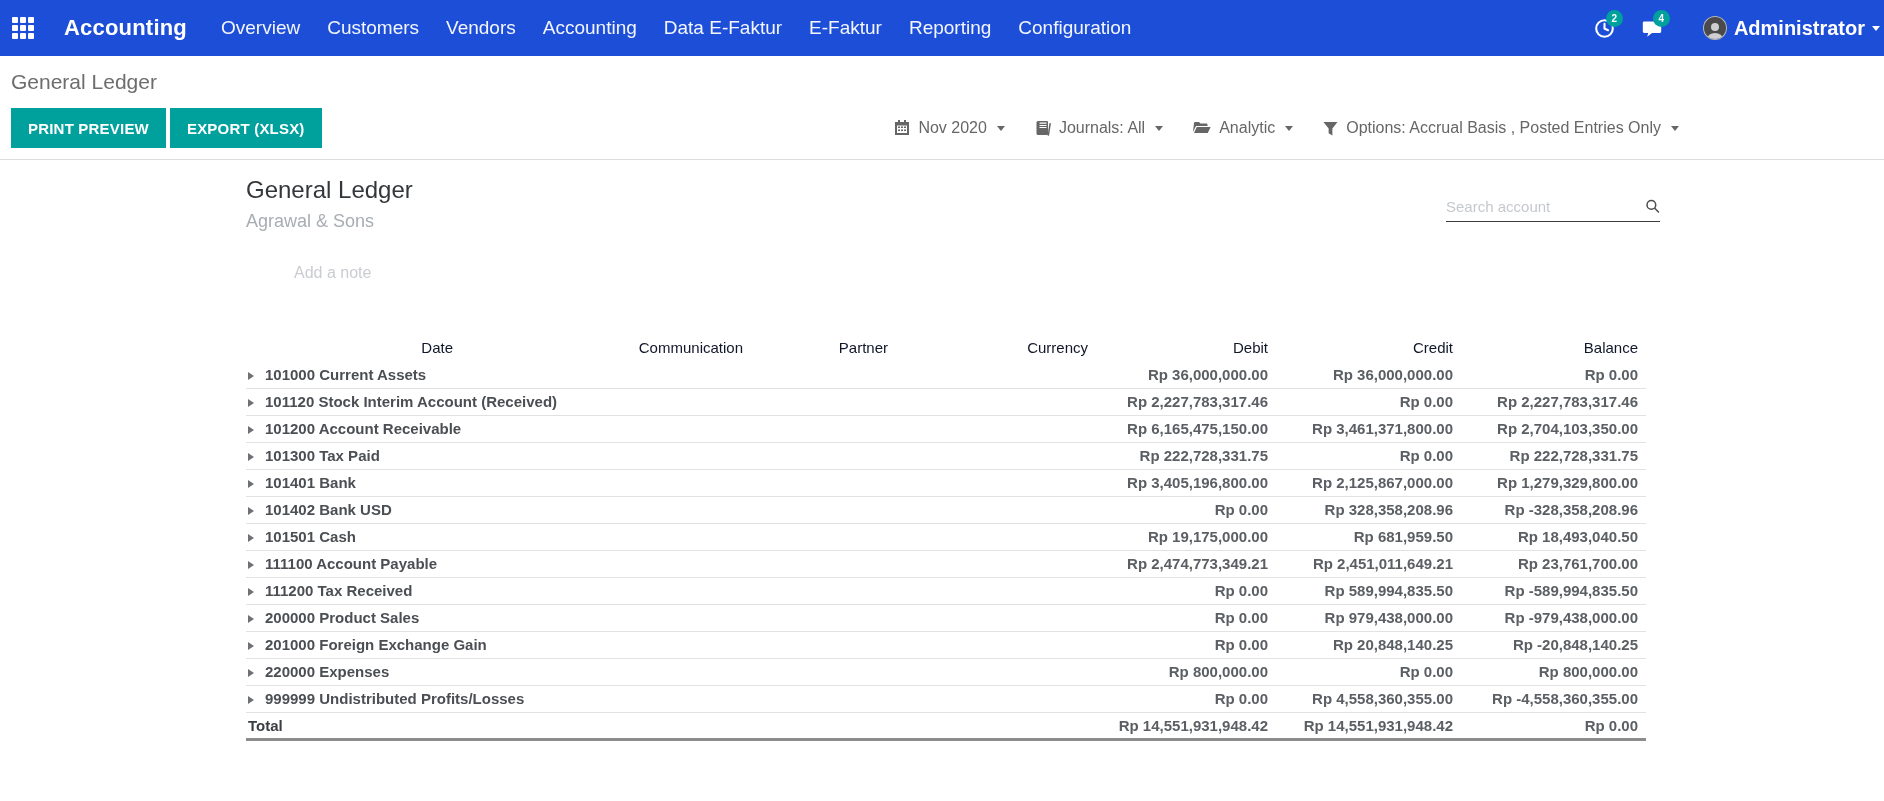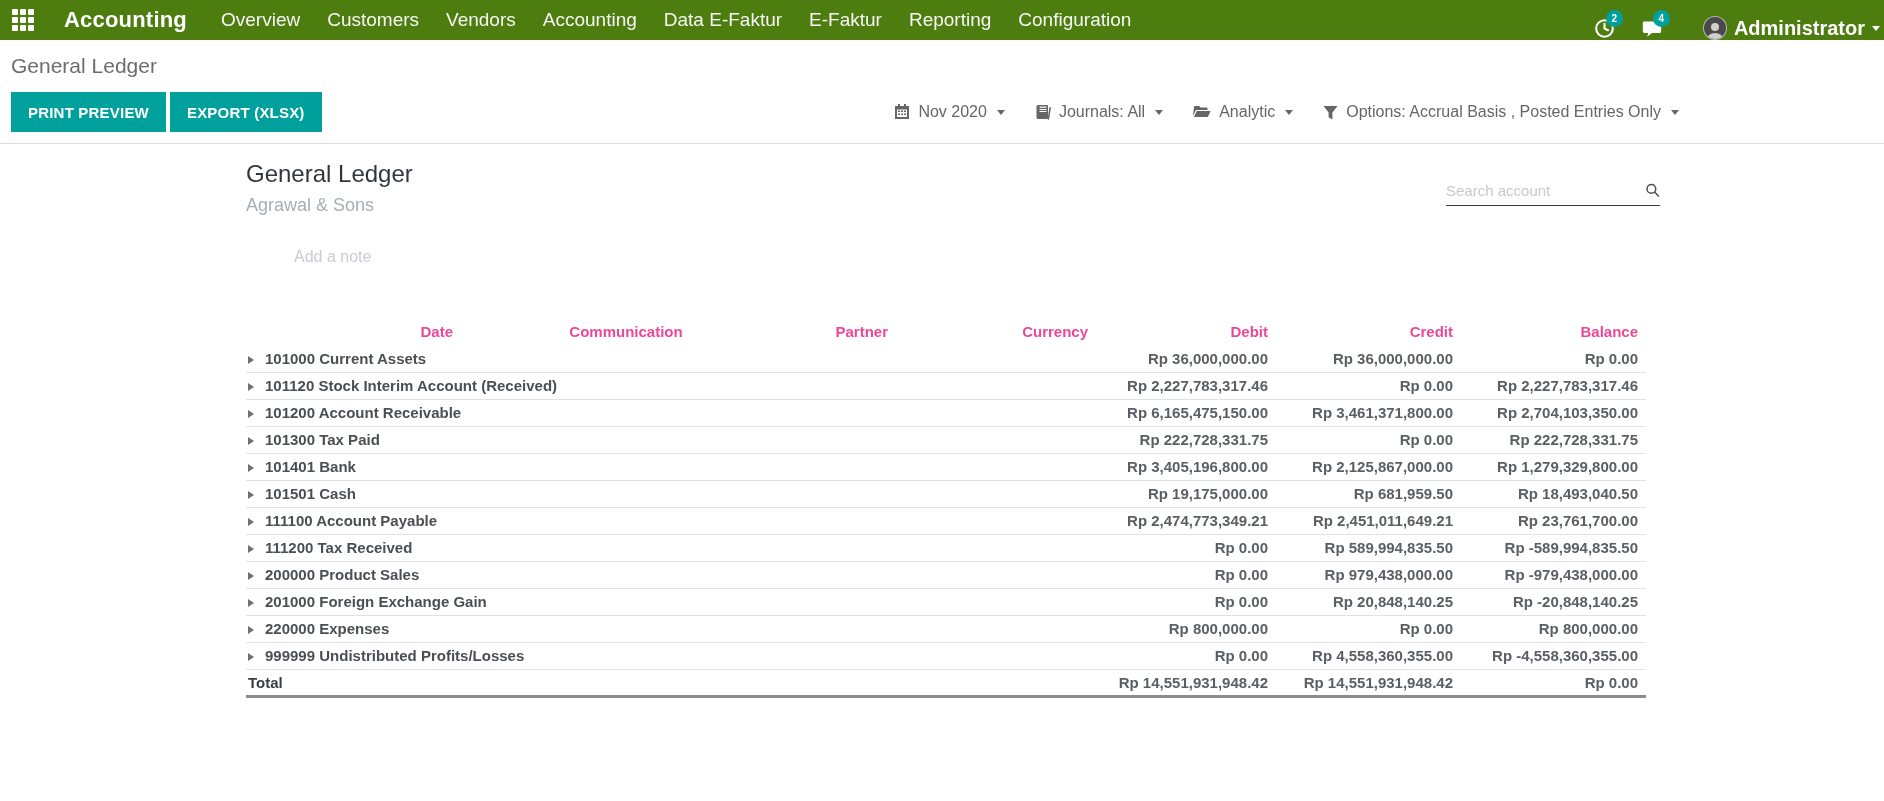--- a/index.html
+++ b/index.html
@@ -1,20 +1,20 @@
 <!DOCTYPE html>
 <html><head>
 <meta charset="utf-8">
 <style>
   * { margin:0; padding:0; box-sizing:border-box; }
   html,body { width:1884px; height:801px; overflow:hidden; background:#fff;
     font-family:"Liberation Sans","DejaVu Sans",sans-serif; }
 
   
-  .navbar { height:40px; background:#4d7c0f; display:flex; align-items:center;
+  .navbar { height:56px; background:#1d4ed8; display:flex; align-items:center;
     color:#fff; position:relative; }
   .apps-btn { width:46px; height:56px; display:flex; align-items:center; justify-content:center; cursor:pointer; }
   .grid-icon { display:grid; grid-template-columns:repeat(3,6px); grid-template-rows:repeat(3,6px); gap:2px; }
   .grid-icon span { background:#fff; border-radius:1px; }
   .brand { font-size:22px; font-weight:bold; margin-left:18px; letter-spacing:.2px; }
   .menu { display:flex; align-items:center; margin-left:34px; gap:27px; font-size:19px; }
   .menu-item { cursor:pointer; white-space:nowrap; opacity:.95; }
   .systray { position:absolute; right:0; top:0; height:56px; display:flex; align-items:center; padding-right:4px; }
   .tray-icon { position:relative; margin-right:26px; cursor:pointer; display:flex; align-items:center; }
   .badge { position:absolute; top:-8px; left:12px; min-width:17px; height:17px; border-radius:9px;
@@ -44,22 +44,22 @@
   .report-title { font-size:24px; color:#33373b; margin-top:15px; line-height:29px; }
   .report-company { font-size:18px; color:#a8adb3; margin-top:7px; line-height:21px; }
   .searchbox { position:absolute; top:22px; right:224px; width:214px; border-bottom:1px solid #3c3c3c;
     display:flex; align-items:center; padding-bottom:6px; }
   .searchbox input { border:none; outline:none; flex:1; font-family:inherit; font-size:15px; color:#555; }
   .searchbox input::placeholder { color:#c5c9cd; }
   .note { margin-top:32px; font-size:16px; color:#c9ccd0; cursor:text; width:400px;margin-left:48px; }
 
   
   table.ledger { border-collapse:collapse; table-layout:fixed; width:1400px; margin-top:52px; font-size:15px; }
-  .ledger th { font-weight:bold; color:#ec4899; height:27px; padding:0 8px; white-space:nowrap; }
-  .ledger th.l { text-align:center; padding-left:48px; }
+  .ledger th { font-weight:normal; color:#0f172a; height:27px; padding:0 8px; white-space:nowrap; }
+  .ledger th.l { text-align:right; padding-left:48px; }
   .ledger th.r { text-align:right; }
   .ledger td { height:27px; padding:0 8px; white-space:nowrap; overflow:hidden; }
   .ledger tbody tr { border-bottom:1px solid #e2e2e2; }
   td.account { font-weight:bold; color:#4b4f53; padding-left:2px; cursor:pointer;margin-top:22px; }
   .expander { display:inline-block; width:0; height:0; border-top:4.5px solid transparent;
     border-bottom:4.5px solid transparent; border-left:6px solid #6d7175; margin-right:11px; }
   td.num { text-align:right; font-weight:bold; color:#5b5f63;margin-top:42px; }
   tfoot tr { border-bottom:3px solid #8c8c8c; }
   tfoot td { font-weight:bold; }
   td.total-label { color:#3a3e42; padding-left:2px; }
@@ -221,20 +221,26 @@
     <td class="num">Rp 0.00</td>
     <td class="num">Rp 222,728,331.75</td>
   </tr>
         <tr>
     <td class="account" colspan="4"><span class="expander"></span><span>101401 Bank</span></td>
     <td class="num">Rp 3,405,196,800.00</td>
     <td class="num">Rp 2,125,867,000.00</td>
     <td class="num">Rp 1,279,329,800.00</td>
   </tr>
         <tr>
+    <td class="account" colspan="4"><span class="expander"></span><span>101402 Bank USD</span></td>
+    <td class="num">Rp 0.00</td>
+    <td class="num">Rp 328,358,208.96</td>
+    <td class="num">Rp -328,358,208.96</td>
+  </tr>
+        <tr>
     <td class="account" colspan="4"><span class="expander"></span><span>101501 Cash</span></td>
     <td class="num">Rp 19,175,000.00</td>
     <td class="num">Rp 681,959.50</td>
     <td class="num">Rp 18,493,040.50</td>
   </tr>
         <tr>
     <td class="account" colspan="4"><span class="expander"></span><span>111100 Account Payable</span></td>
     <td class="num">Rp 2,474,773,349.21</td>
     <td class="num">Rp 2,451,011,649.21</td>
     <td class="num">Rp 23,761,700.00</td>

